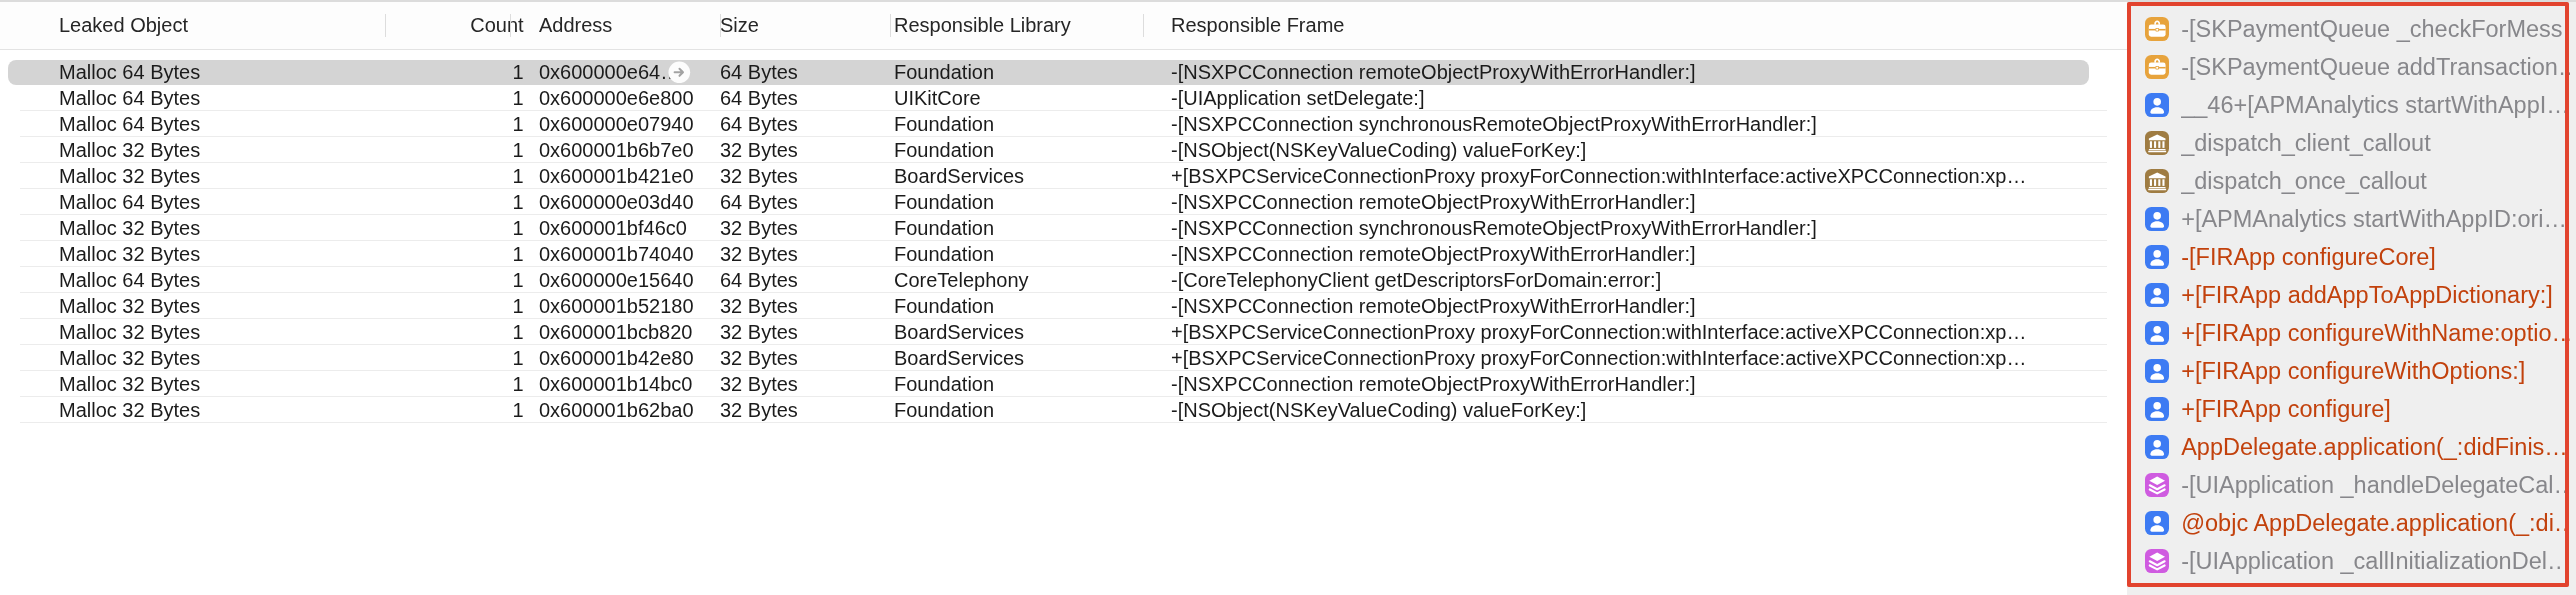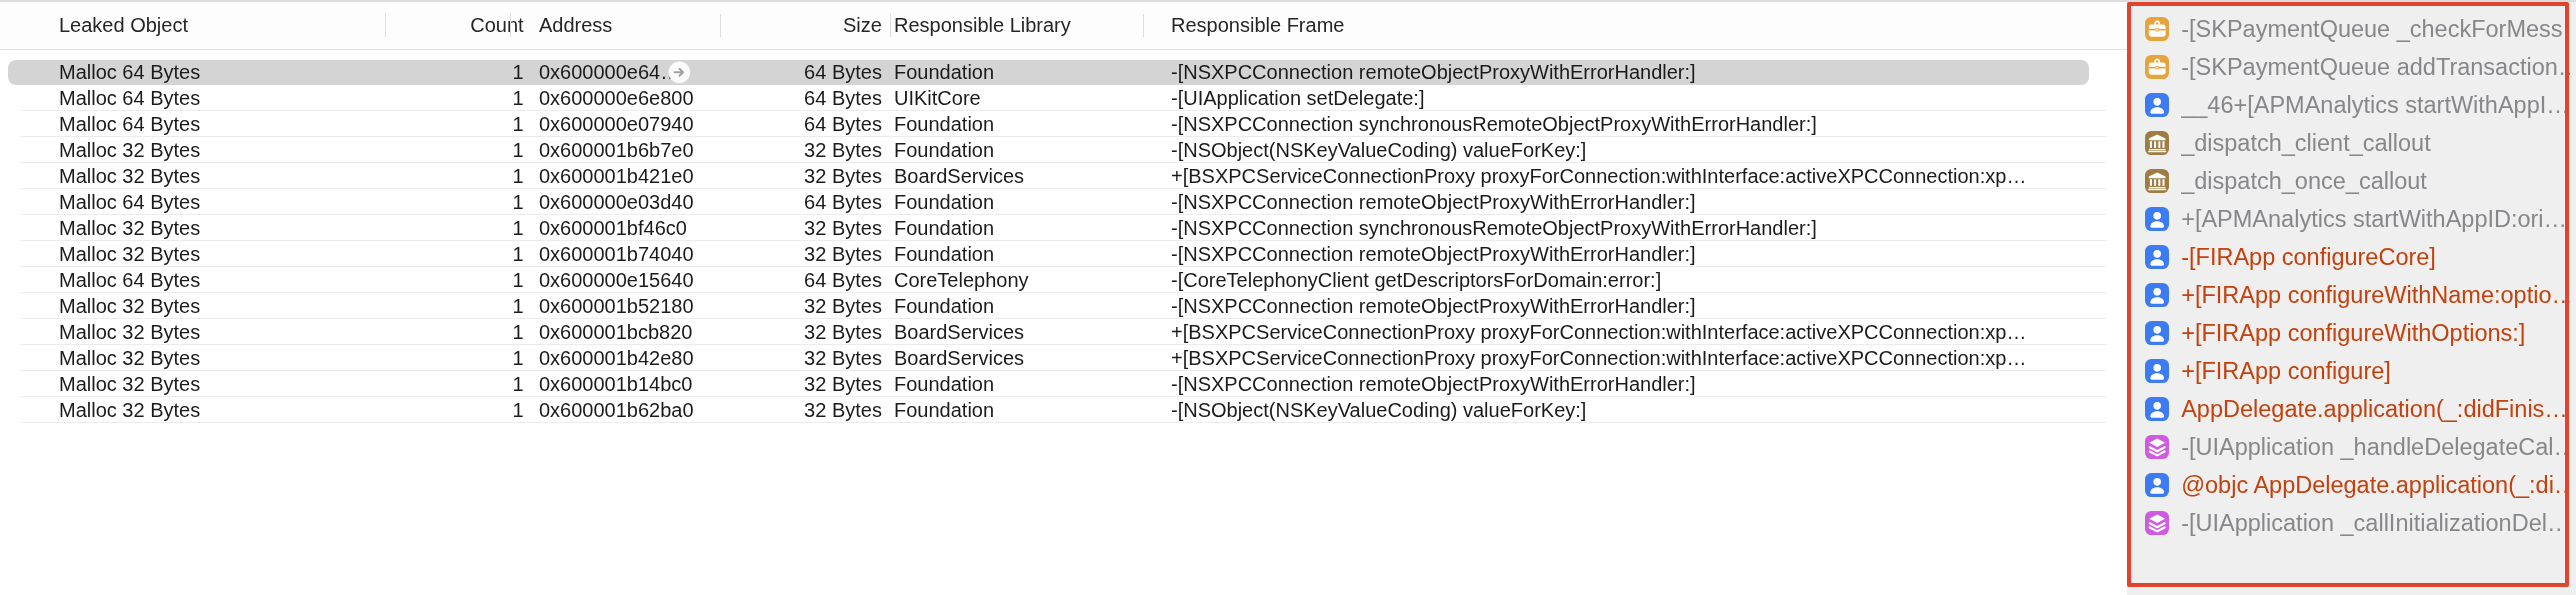--- a/index.html
+++ b/index.html
@@ -14,21 +14,21 @@
 
   
   #table-area{position:absolute;left:0;top:0;width:2127px;height:595px;background:#fff;}
   #table-header{position:absolute;left:0;top:1.8px;width:2127px;height:47px;background:#fdfdfd;border-bottom:1.4px solid #e3e3e3;}
   .hcell{position:absolute;top:0;height:47px;line-height:47px;font-size:20px;color:#262626;white-space:nowrap;}
   .hsep{position:absolute;top:11.8px;height:23.5px;width:1.4px;background:#dddddd;}
 
   .c-obj  {left:12px;     width:385px; padding-left:47px; box-sizing:border-box;}
   .c-count{left:385px; width:125px; padding-right:24.4px; box-sizing:border-box; text-align:right;margin-left:38px;}
   .c-addr {left:510px; width:210px; padding-left:29px; box-sizing:border-box;}
-  .c-size {left:720px; width:170px; padding-right:8.1px;  box-sizing:border-box; text-align:right;}
+  .c-size {left:720px; width:170px; padding-right:8.1px;  box-sizing:border-box; }
   .c-lib  {left:890px; width:253px; padding-left:4px; box-sizing:border-box;}
   .c-frame{left:1143px;width:982px;padding-left:28px; box-sizing:border-box;}
 
   #table-body{position:absolute;left:0;top:59px;width:2127px;}
   .row{position:relative;height:26px;}
   .row::after{content:'';position:absolute;left:20px;right:20px;bottom:0;height:1.4px;background:#ececec;}
   .row.selected::after{background:transparent;}
   .cell{position:absolute;top:0;height:26px;line-height:26px;font-size:20px;color:#1b1b1b;
         white-space:nowrap;overflow:hidden;z-index:1;}
   .sel-highlight{position:absolute;left:8.1px;top:0.5px;width:2081px;height:25px;background:#d4d4d4;border-radius:8.1px;z-index:0;}
@@ -275,20 +275,29 @@
         </span>
         <span class="stack-label">-[FIRApp configureCore]</span>
       </div>
       <div class="stack-item tone-black">
         <span class="stack-icon" style="background:#3d7bf3;color:#3d7bf3">
           <svg viewBox="0 0 27 27">
             <circle cx="13.5" cy="9.8" r="4.2" fill="#fff"></circle>
             <path fill="#fff" d="M13.5 15.7c-4.7 0-7.6 2.7-7.6 5.7 0 .9.7 1.6 1.6 1.6h12c.9 0 1.6-.7 1.6-1.6 0-3-2.9-5.7-7.6-5.7z"></path>
           </svg>
         </span>
+        <span class="stack-label">+[FIRApp addAppToAppDictionary:]</span>
+      </div>
+      <div class="stack-item tone-black">
+        <span class="stack-icon" style="background:#3d7bf3;color:#3d7bf3">
+          <svg viewBox="0 0 27 27">
+            <circle cx="13.5" cy="9.8" r="4.2" fill="#fff"></circle>
+            <path fill="#fff" d="M13.5 15.7c-4.7 0-7.6 2.7-7.6 5.7 0 .9.7 1.6 1.6 1.6h12c.9 0 1.6-.7 1.6-1.6 0-3-2.9-5.7-7.6-5.7z"></path>
+          </svg>
+        </span>
         <span class="stack-label">+[FIRApp configureWithName:optio…</span>
       </div>
       <div class="stack-item tone-black">
         <span class="stack-icon" style="background:#3d7bf3;color:#3d7bf3">
           <svg viewBox="0 0 27 27">
             <circle cx="13.5" cy="9.8" r="4.2" fill="#fff"></circle>
             <path fill="#fff" d="M13.5 15.7c-4.7 0-7.6 2.7-7.6 5.7 0 .9.7 1.6 1.6 1.6h12c.9 0 1.6-.7 1.6-1.6 0-3-2.9-5.7-7.6-5.7z"></path>
           </svg>
         </span>
         <span class="stack-label">+[FIRApp configureWithOptions:]</span>

